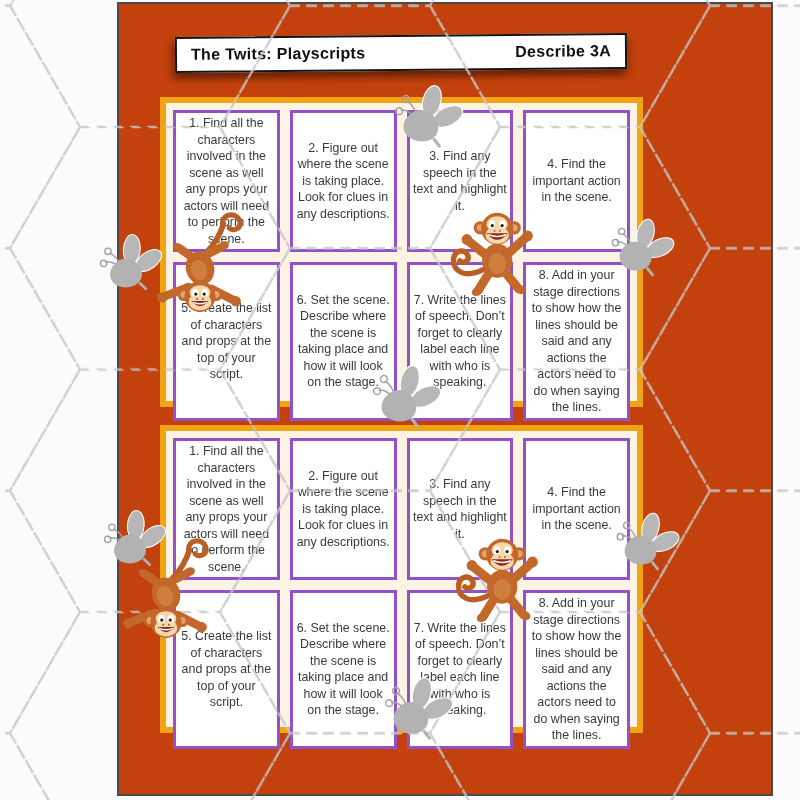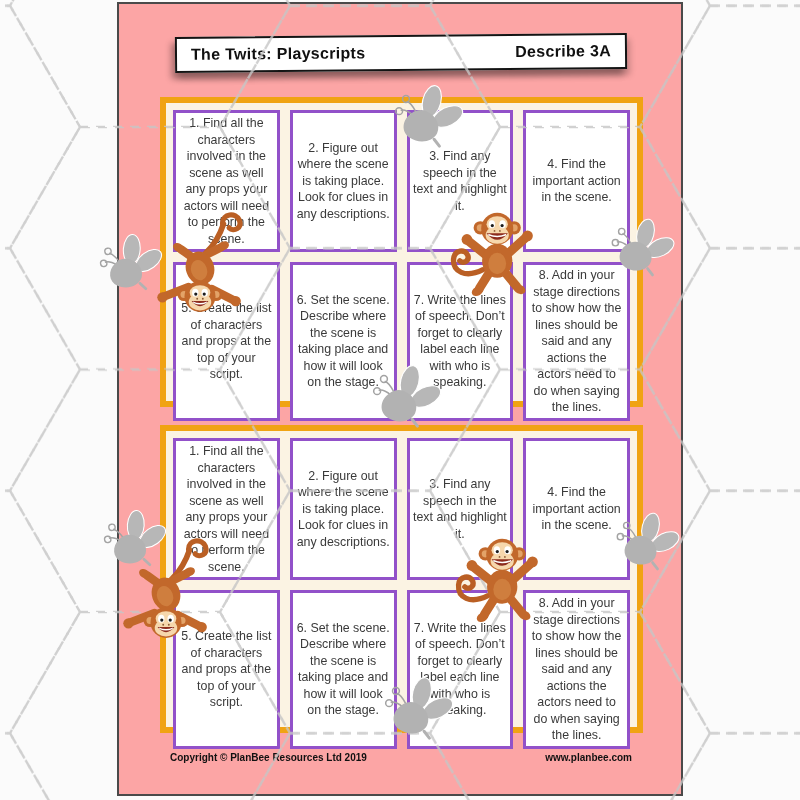--- a/index.html
+++ b/index.html
@@ -2,22 +2,22 @@
 <html><head>
 <meta charset="utf-8">
 <style>
   html,body{margin:0;padding:0;background:#f5f5f5;}
   .stage{
     position:relative;width:800px;height:800px;margin:0 auto;
     background:#fbfbfb;overflow:hidden;
     font-family:"Liberation Sans",sans-serif;
   }
   .page{
-    position:absolute;left:117px;top:2px;width:566px;height:794px;
-    background:#fca5a5;border:2px solid #4a4a4a;box-sizing:border-box;
+    position:absolute;left:117px;top:2px;width:656px;height:794px;
+    background:#c2410c;border:2px solid #4a4a4a;box-sizing:border-box;
   }
   .titlebar{
     position:absolute;left:56px;top:31px;width:452px;height:36px;
     background:#ffffff;border:2px solid #141414;box-sizing:border-box;
     display:flex;justify-content:space-between;align-items:center;
     padding:0 14px;transform:rotate(-0.5deg);
     box-shadow:-4px 6px 6px rgba(0,0,0,.30), 3px 6px 6px rgba(0,0,0,.20);
     z-index:3;
   }
   .titlebar .t-left,.titlebar .t-right{
@@ -151,24 +151,20 @@
       <div class="card">1. Find all the characters involved in the scene as well any props your actors will need to perform the scene.</div>
       <div class="card">2. Figure out where the scene is taking place. Look for clues in any descriptions.</div>
       <div class="card">3. Find any speech in the text and highlight it.</div>
       <div class="card">4. Find the important action in the scene.</div>
       <div class="card">5. Create the list of characters and props at the top of your script.</div>
       <div class="card">6. Set the scene. Describe where the scene is taking place and how it will look on the stage.</div>
       <div class="card">7. Write the lines of speech. Don’t forget to clearly label each line with who is speaking.</div>
       <div class="card">8. Add in your stage directions to show how the lines should be said and any actions the actors need to do when saying the lines.</div>
     </div>
 
-    <div class="footer">
-      <span class="f-left">Copyright © PlanBee Resources Ltd 2019</span>
-      <span class="f-right">www.planbee.com</span>
-    </div>
 
   </div>
 
   <svg class="hex-overlay">
     <defs>
       <pattern id="hexpat" width="420" height="242.5" patternUnits="userSpaceOnUse" patternTransform="translate(-60 127)">
         <g fill="none" stroke="#c6c6c6" stroke-width="2.4" stroke-dasharray="9 8">
           <path d="M140 0 L70 121.2 L-70 121.2 L-140 0 L-70 -121.2 L70 -121.2 Z"></path>
           <path d="M560 0 L490 121.2 L350 121.2 L280 0 L350 -121.2 L490 -121.2 Z"></path>
           <path d="M140 242.5 L70 363.7 L-70 363.7 L-140 242.5 L-70 121.2 L70 121.2 Z"></path>

